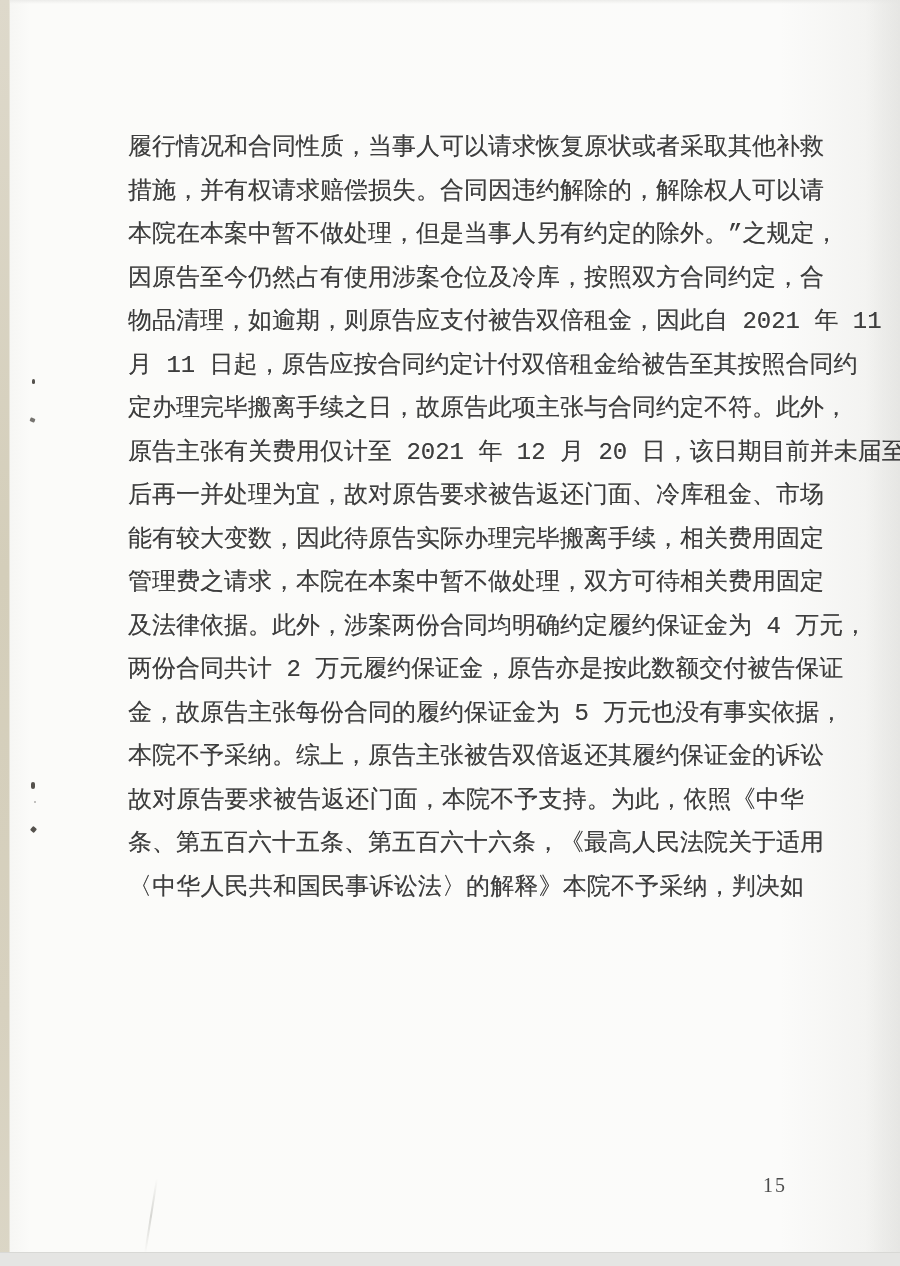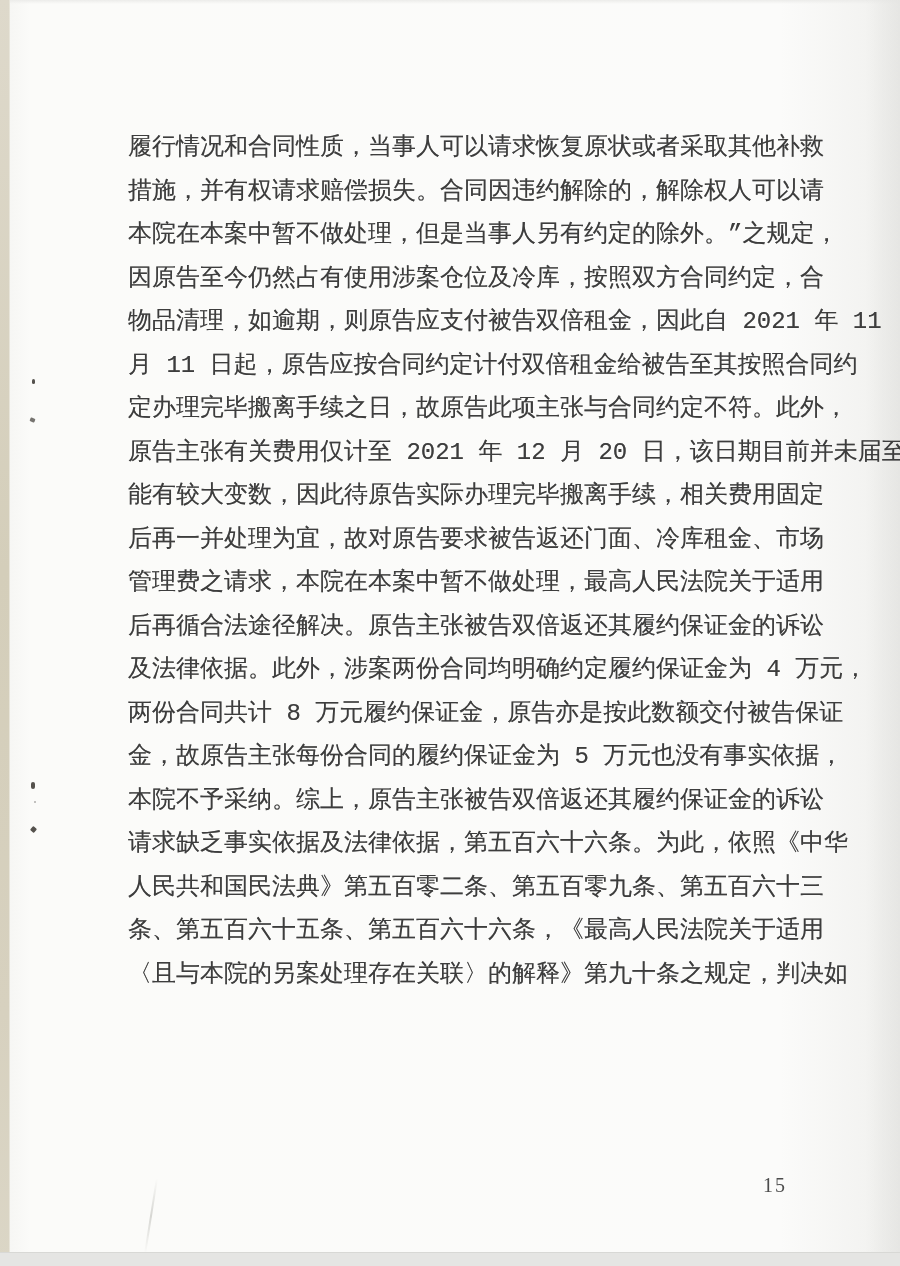--- a/index.html
+++ b/index.html
@@ -84,31 +84,29 @@
 
   <div class="text-block">
     <div class="text-line">履行情况和合同性质，当事人可以请求恢复原状或者采取其他补救</div>
     <div class="text-line">措施，并有权请求赔偿损失。合同因违约解除的，解除权人可以请</div>
     <div class="text-line">本院在本案中暂不做处理，但是当事人另有约定的除外。”之规定，</div>
     <div class="text-line">因原告至今仍然占有使用涉案仓位及冷库，按照双方合同约定，合</div>
     <div class="text-line">物品清理，如逾期，则原告应支付被告双倍租金，因此自 2021 年 11</div>
     <div class="text-line">月 11 日起，原告应按合同约定计付双倍租金给被告至其按照合同约</div>
     <div class="text-line">定办理完毕搬离手续之日，故原告此项主张与合同约定不符。此外，</div>
     <div class="text-line">原告主张有关费用仅计至 2021 年 12 月 20 日，该日期目前并未届至，</div>
+    <div class="text-line">后再一并处理为宜，故对原告要求被告返还门面、冷库租金、市场</div>
     <div class="text-line">能有较大变数，因此待原告实际办理完毕搬离手续，相关费用固定</div>
-    <div class="text-line">后再一并处理为宜，故对原告要求被告返还门面、冷库租金、市场</div>
-    <div class="text-line">管理费之请求，本院在本案中暂不做处理，最高人民法院关于适用</div>
-    <div class="text-line">后再循合法途径解决。原告主张被告双倍返还其履约保证金的诉讼</div>
+    <div class="text-line">管理费之请求，本院在本案中暂不做处理，双方可待相关费用固定</div>
     <div class="text-line">及法律依据。此外，涉案两份合同均明确约定履约保证金为 4 万元，</div>
-    <div class="text-line">两份合同共计 8 万元履约保证金，原告亦是按此数额交付被告保证</div>
+    <div class="text-line">两份合同共计 2 万元履约保证金，原告亦是按此数额交付被告保证</div>
     <div class="text-line">金，故原告主张每份合同的履约保证金为 5 万元也没有事实依据，</div>
     <div class="text-line">本院不予采纳。综上，原告主张被告双倍返还其履约保证金的诉讼</div>
-    <div class="text-line">请求缺乏事实依据及法律依据，第五百六十六条。为此，依照《中华</div>
-    <div class="text-line">人民共和国民法典》第五百零二条、第五百零九条、第五百六十三</div>
+    <div class="text-line">故对原告要求被告返还门面，本院不予支持。为此，依照《中华</div>
     <div class="text-line">条、第五百六十五条、第五百六十六条，《最高人民法院关于适用</div>
-    <div class="text-line">〈且与本院的另案处理存在关联〉的解释》第九十条之规定，判决如</div>
+    <div class="text-line">〈中华人民共和国民事诉讼法〉的解释》本院不予采纳，判决如</div>
   </div>
 
   <div class="page-number">15</div>
 
   <div class="crease-line"></div>
   <div class="bottom-strip"></div>
 </div>
 
 </body></html>

